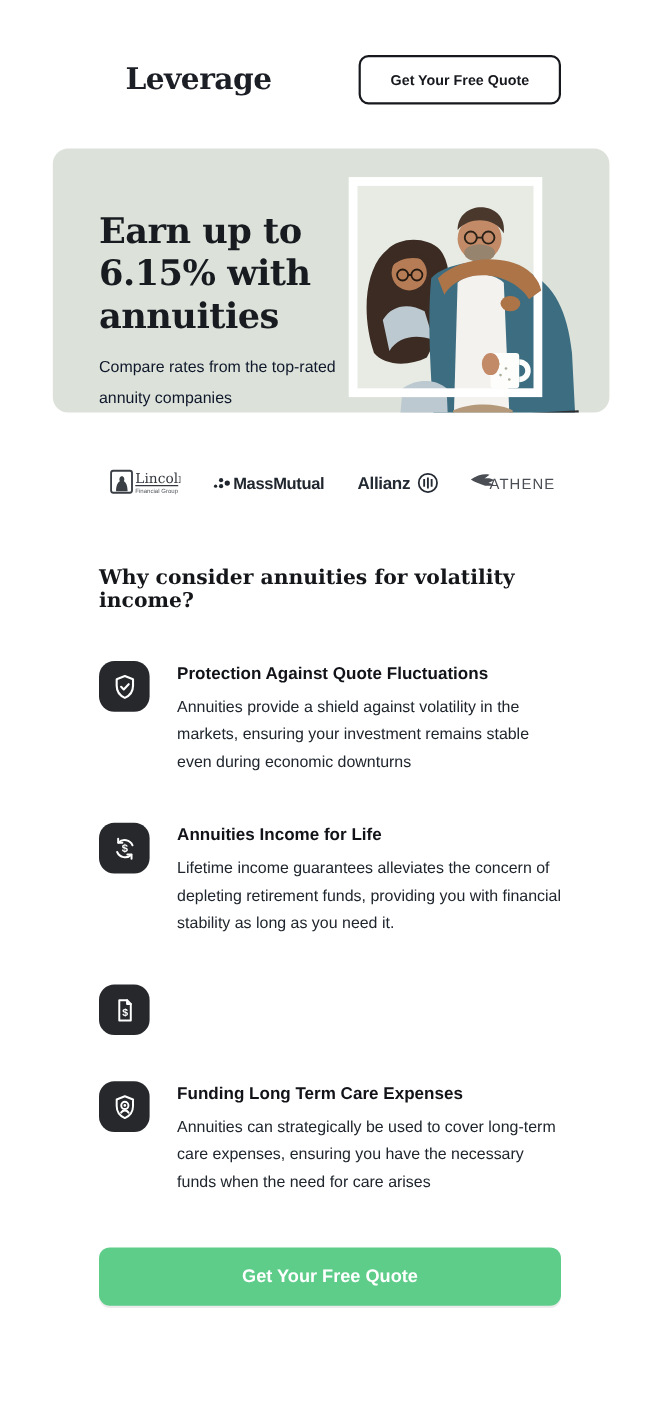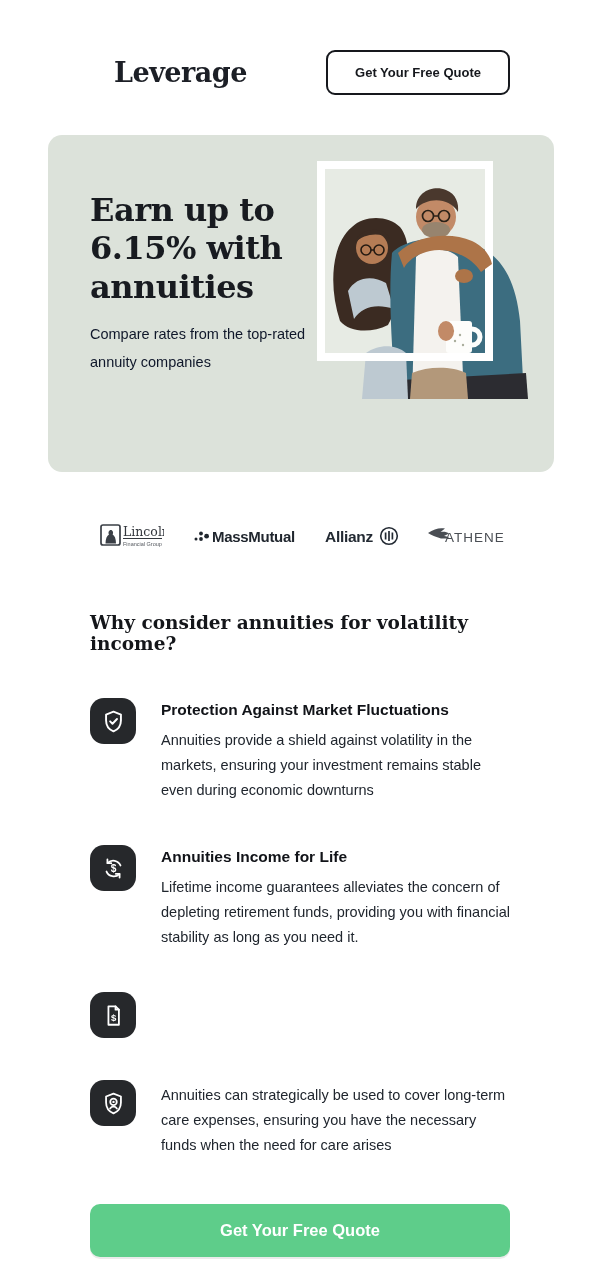--- a/index.html
+++ b/index.html
@@ -20,21 +20,21 @@
     font-weight:bold; font-size:27px; letter-spacing:-0.5px; color:#1c1f26;margin-left:24px;
   }
   .btn-outline {
     background:#ffffff; border:2px solid #16181d; border-radius:9px;
     padding:14px 27px; font-family:"Liberation Sans",sans-serif;
     font-weight:bold; font-size:13px; color:#16181d; cursor:pointer; line-height:1;
   }
   
   .hero {
     margin:40px 48px 0 48px;
-    height:337px; background:#dce2da; border-radius:14px;
+    height:240px; background:#dce2da; border-radius:14px;
     position:relative; overflow:hidden;
   }
   .hero-text { position:absolute; left:42px; top:56px; }
   .hero-title {
     font-family:"DejaVu Serif", serif; font-weight:bold;
     font-size:32px; line-height:1.2; letter-spacing:-0.5px; color:#181b20;
     white-space:pre-line;
   }
   .hero-subtitle {
     margin-top:15px; font-size:14.5px; line-height:1.9; color:#0f172a;
@@ -171,21 +171,21 @@
 <div class="benefits">
 
   <div class="benefit">
     <div class="benefit-icon">
       <svg viewBox="0 0 24 24" fill="none" stroke="#ffffff" stroke-width="1.7" stroke-linecap="round" stroke-linejoin="round">
         <path d="M12 3.2 L18.6 5.8 V11 C18.6 15.6 15.8 19.1 12 20.8 C8.2 19.1 5.4 15.6 5.4 11 V5.8 Z"></path>
         <path d="M9 11.9 L11.1 14 L15.1 9.8"></path>
       </svg>
     </div>
     <div class="benefit-body">
-      <div class="benefit-title">Protection Against Market Fluctuations</div>
+      <div class="benefit-title">Protection Against Quote Fluctuations</div>
       <div class="benefit-desc">Annuities provide a shield against volatility in the markets, ensuring your investment remains stable even during economic downturns</div>
     </div>
   </div>
 
   <div class="benefit">
     <div class="benefit-icon">
       <svg viewBox="0 0 24 24" fill="none" stroke="#ffffff" stroke-width="1.6" stroke-linecap="round" stroke-linejoin="round">
         <path d="M18.2 9.3 A7 7 0 0 0 6.8 7.1"></path>
         <path d="M6.6 3.9 L6.6 7.3 L10 7.3"></path>
         <path d="M5.8 14.7 A7 7 0 0 0 17.2 16.9"></path>
@@ -212,20 +212,21 @@
   <div class="benefit">
     <div class="benefit-icon">
       <svg viewBox="0 0 24 24" fill="none" stroke="#ffffff" stroke-width="1.6" stroke-linecap="round" stroke-linejoin="round">
         <path d="M12 3.2 L18.6 5.8 V11 C18.6 15.6 15.8 19.1 12 20.8 C8.2 19.1 5.4 15.6 5.4 11 V5.8 Z"></path>
         <circle cx="12" cy="10.6" r="2.9"></circle>
         <circle cx="12" cy="10.6" r="1.05" fill="#ffffff" stroke="none"></circle>
         <path d="M9 16.4 A3.6 3.6 0 0 1 15 16.4"></path>
       </svg>
     </div>
     <div class="benefit-body">
+      <div class="benefit-title">Funding Long Term Care Expenses</div>
       <div class="benefit-desc">Annuities can strategically be used to cover long-term care expenses, ensuring you have the necessary funds when the need for care arises</div>
     </div>
   </div>
 
 </div>
 
 <div class="cta-wrap">
   <button class="btn-green">Get Your Free Quote</button>
 </div>
 

